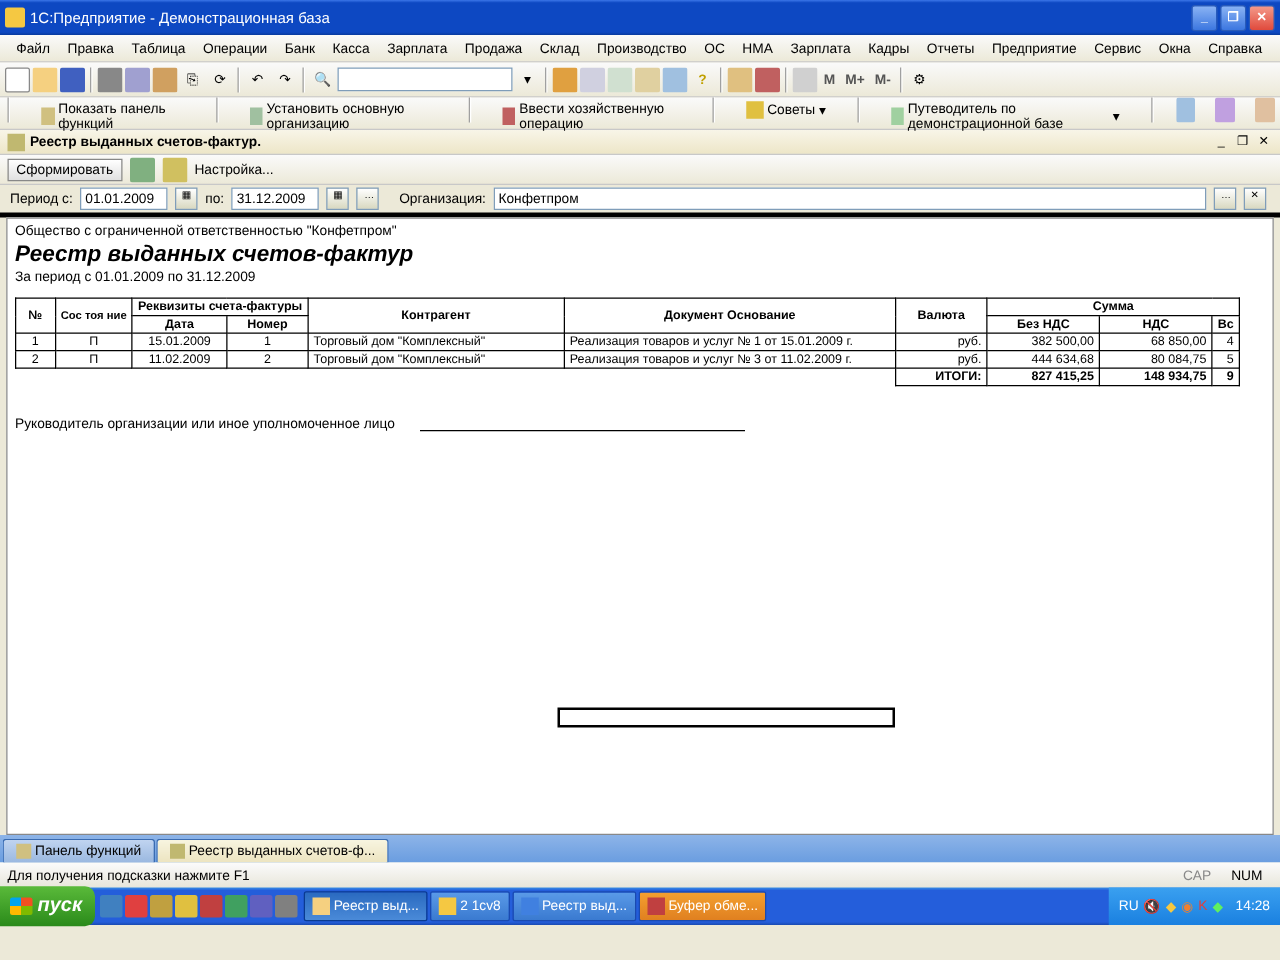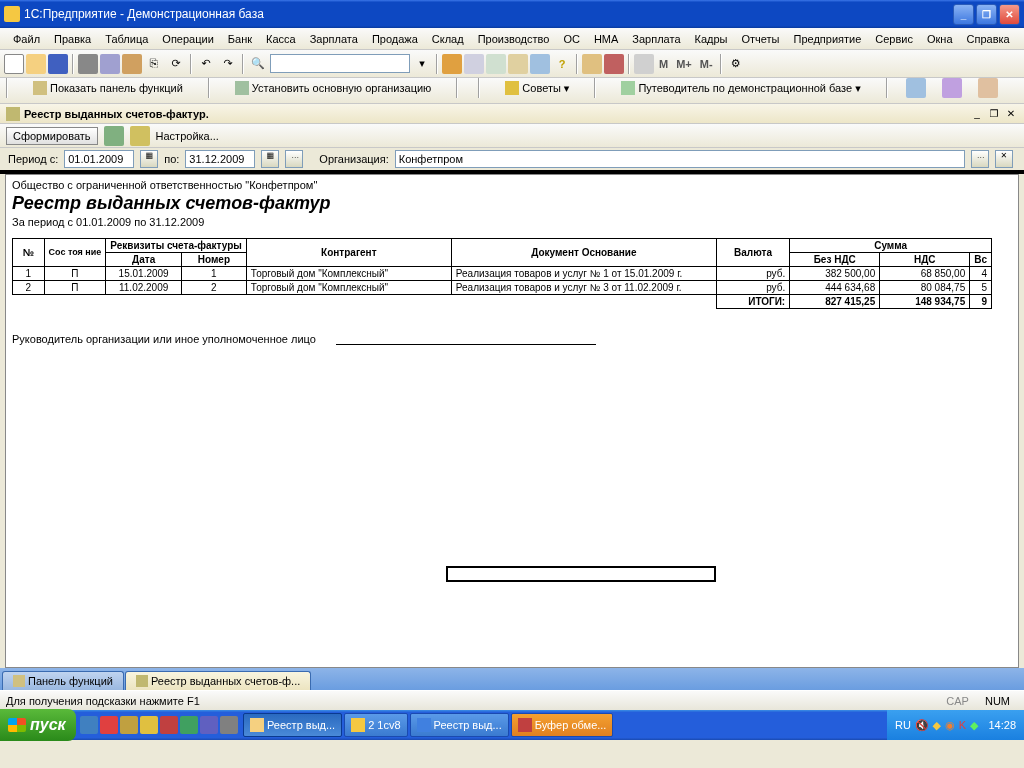--- a/index.html
+++ b/index.html
@@ -144,20 +144,24 @@
   <div class="tbtn2">
       <span class="tic" style="background:#d0c080"></span>
       <span>Показать панель функций</span>
     </div>
   <div class="sep"></div>
   <div class="tbtn2">
       <span class="tic" style="background:#a0c0a0"></span>
       <span>Установить основную организацию</span>
     </div>
   <div class="sep"></div>
+  <div class="tbtn2">
+      <span class="tic" style="background:#c06060"></span>
+      <span>Ввести хозяйственную операцию</span>
+    </div>
   <div class="sep"></div>
   <div class="tbtn2">
       <span class="tic" style="background:#e0c040"></span>
       <span>Советы</span>
       <span>▾</span>
     </div>
   <div class="sep"></div>
   <div class="tbtn2">
       <span class="tic" style="background:#a0d0a0"></span>
       <span>Путеводитель по демонстрационной базе</span>

